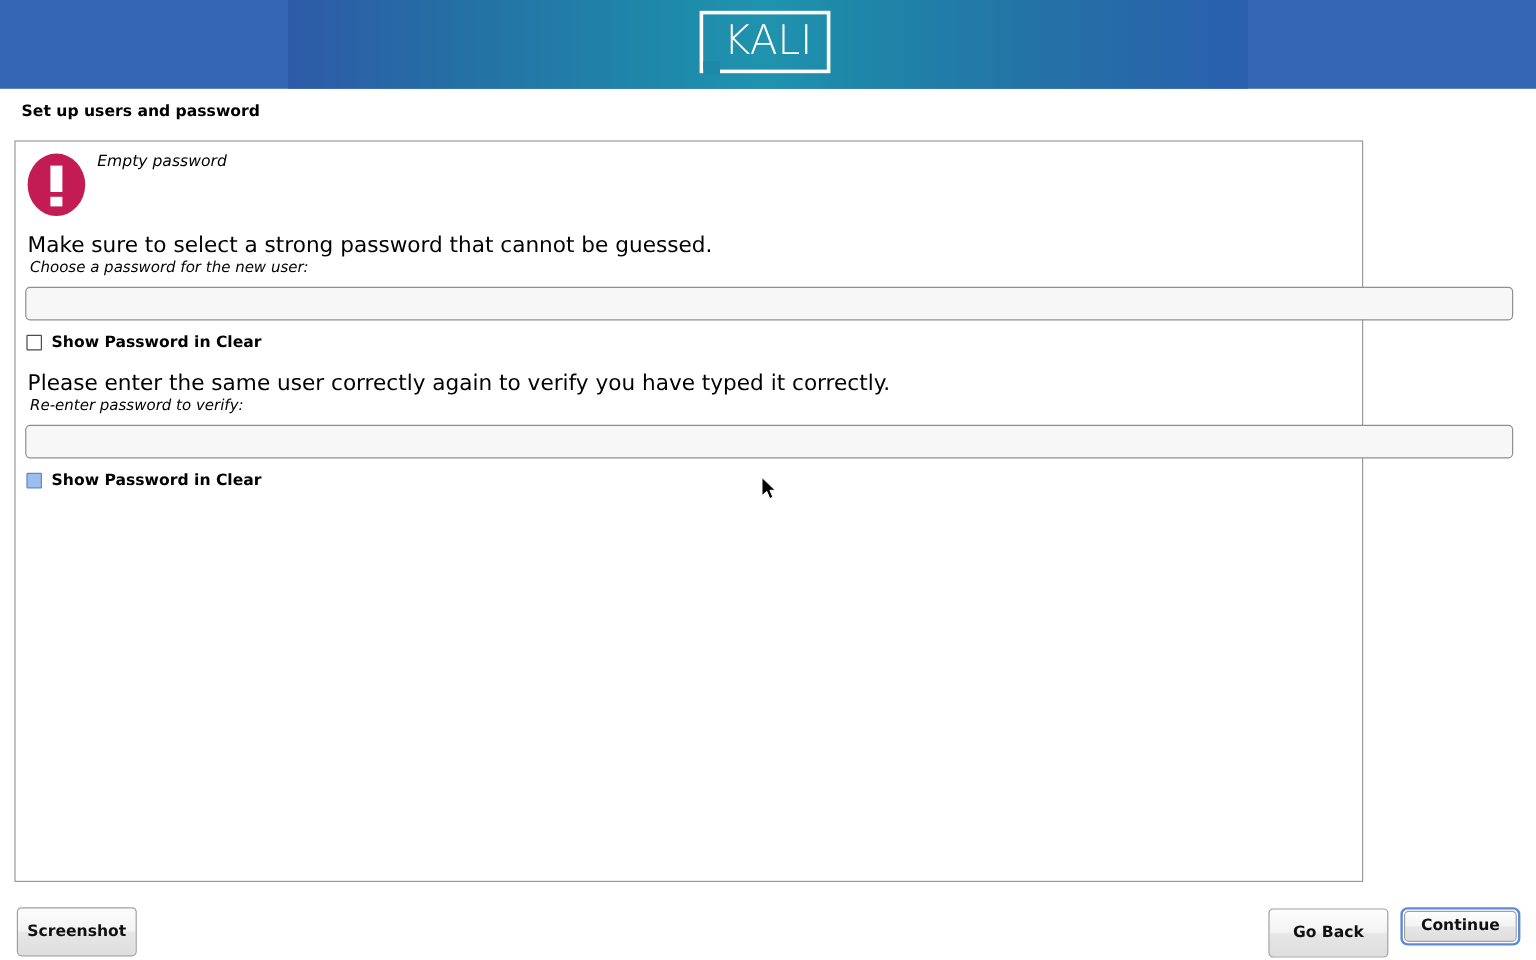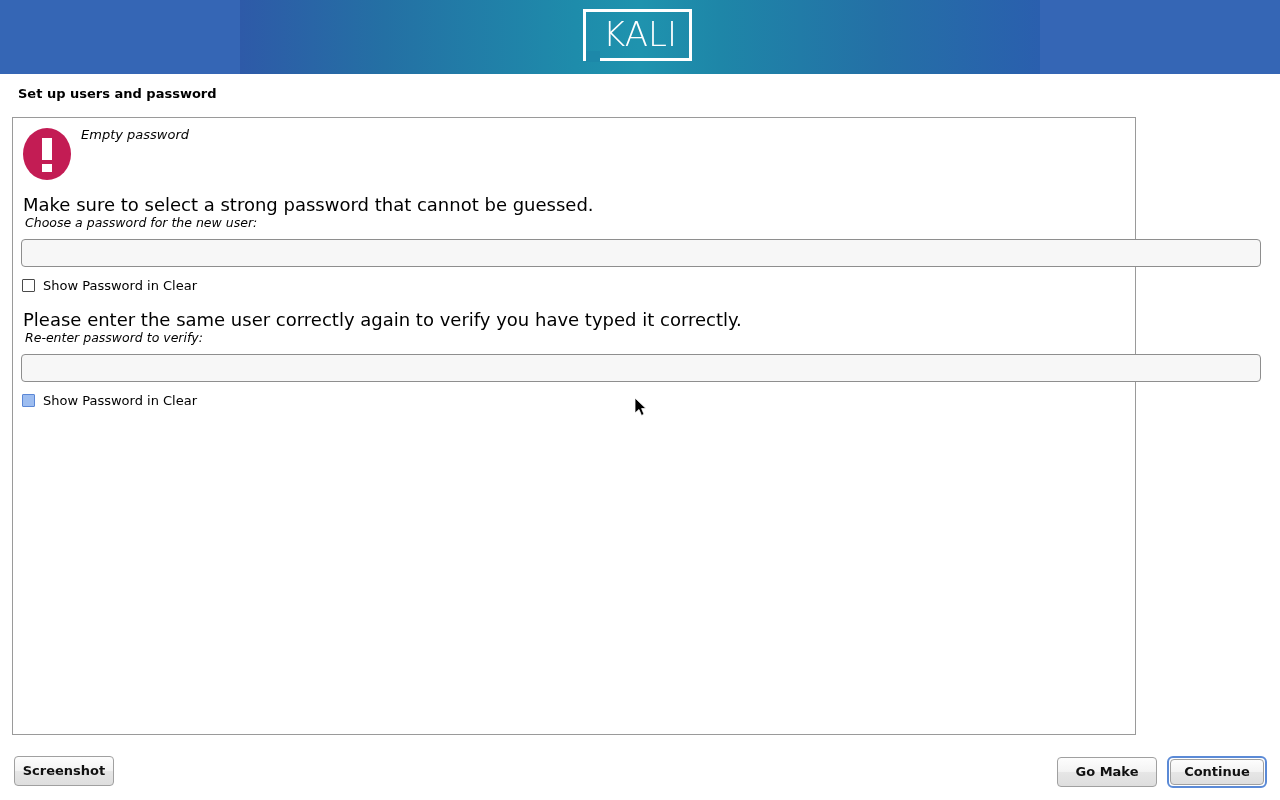--- a/index.html
+++ b/index.html
@@ -169,30 +169,30 @@
     margin-right: 8px;
     border-radius: 1px;
     flex: 0 0 auto;
   }
   .cbox.hover {
     border: 1px solid #5b87d6;
     background: #9dbdf0;
   }
   .check-label {
     font-size: 13px;
-    font-weight: normal;
+    font-weight: bold;
     color: #000000;
     white-space: nowrap;
   }
 
   
   .btn {
     position: absolute;
     box-sizing: border-box;
-    height: 30px;
+    height: 41px;
     border: 1px solid #a0a0a0;
     border-radius: 4px;
     background: linear-gradient(to bottom, #fdfdfd 0%, #f3f3f3 48%, #e6e6e6 52%, #dedede 100%);
     font-family: "DejaVu Sans", "Liberation Sans", sans-serif;
     font-size: 13px;
     font-weight: bold;
     color: #111111;
     text-align: center;
     line-height: 28px;
     cursor: default;
@@ -253,20 +253,20 @@
   <input class="text-input" style="left: 8px; top: 236px; width: 1240px;" type="password" placeholder="">
   <div class="check-row" style="left:9px; top:273px;">
     <span class="cbox hover"></span>
     <span class="check-label">Show Password in Clear</span>
   </div>
 
 </div>
 
 <button class="btn" style="left:14px; top:756px; width:100px;">Screenshot</button>
 
-<button class="btn" style="left:1057px; top:757px; width:100px;">Go Make</button>
+<button class="btn" style="left:1057px; top:757px; width:100px;">Go Back</button>
 
 <div id="continue-ring"></div>
 <button class="btn" style="left:1170px; top:759px; width:94px; height:26px; line-height:24px;">Continue</button>
 
 <svg id="cursor" viewBox="0 0 14 20">
   <polygon points="0,0 0,15 4,11.5 6.5,17.5 9,16.2 6.6,10.6 11,10.6" fill="#000000" stroke="#ffffff" stroke-width="0.8"></polygon>
 </svg>
 
 </body></html>

